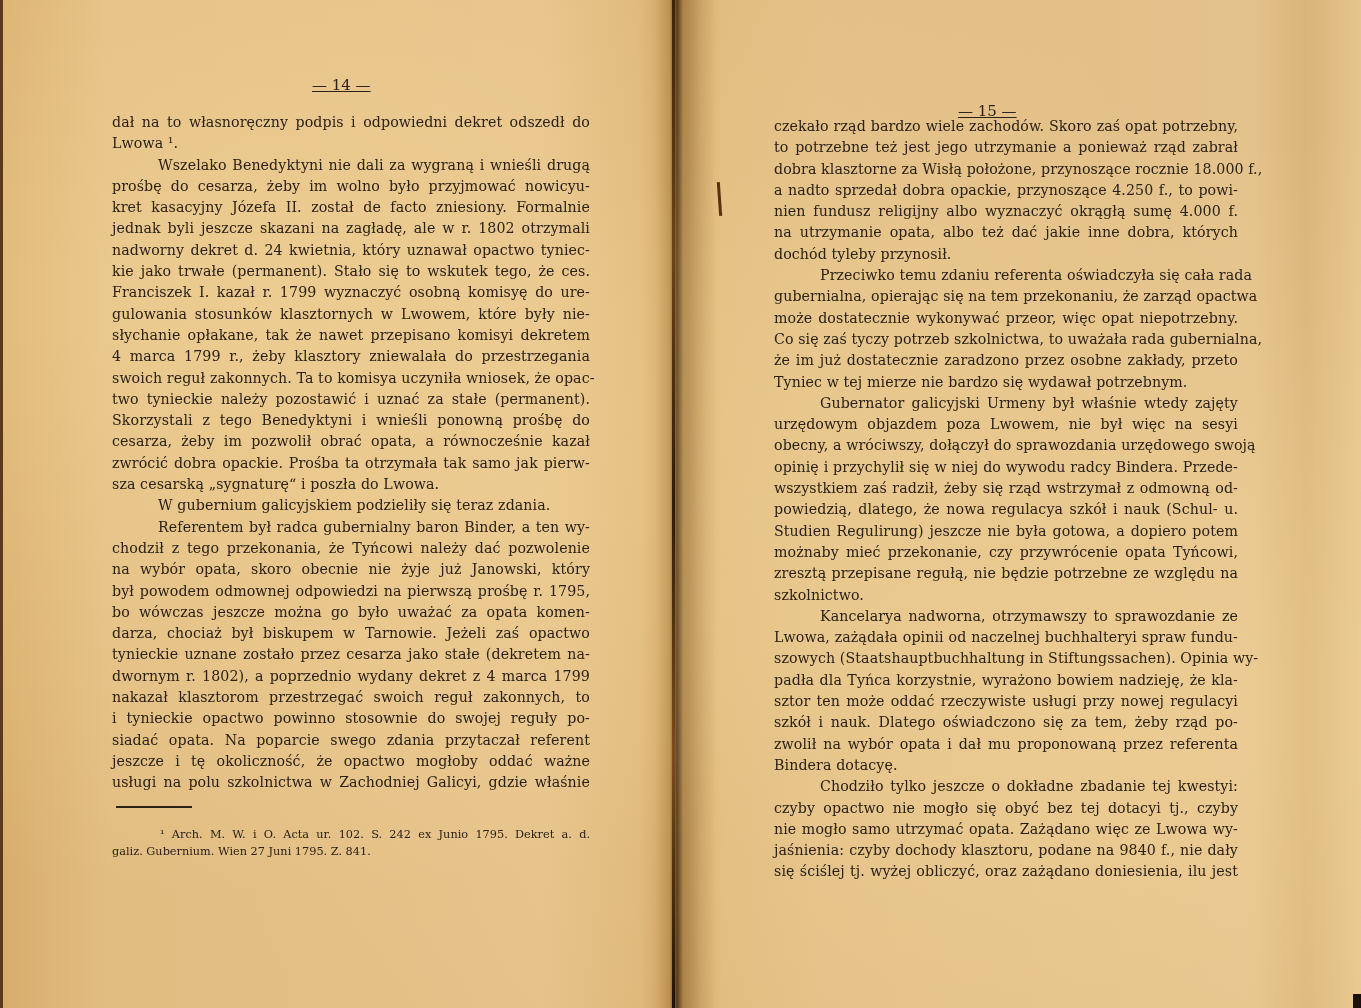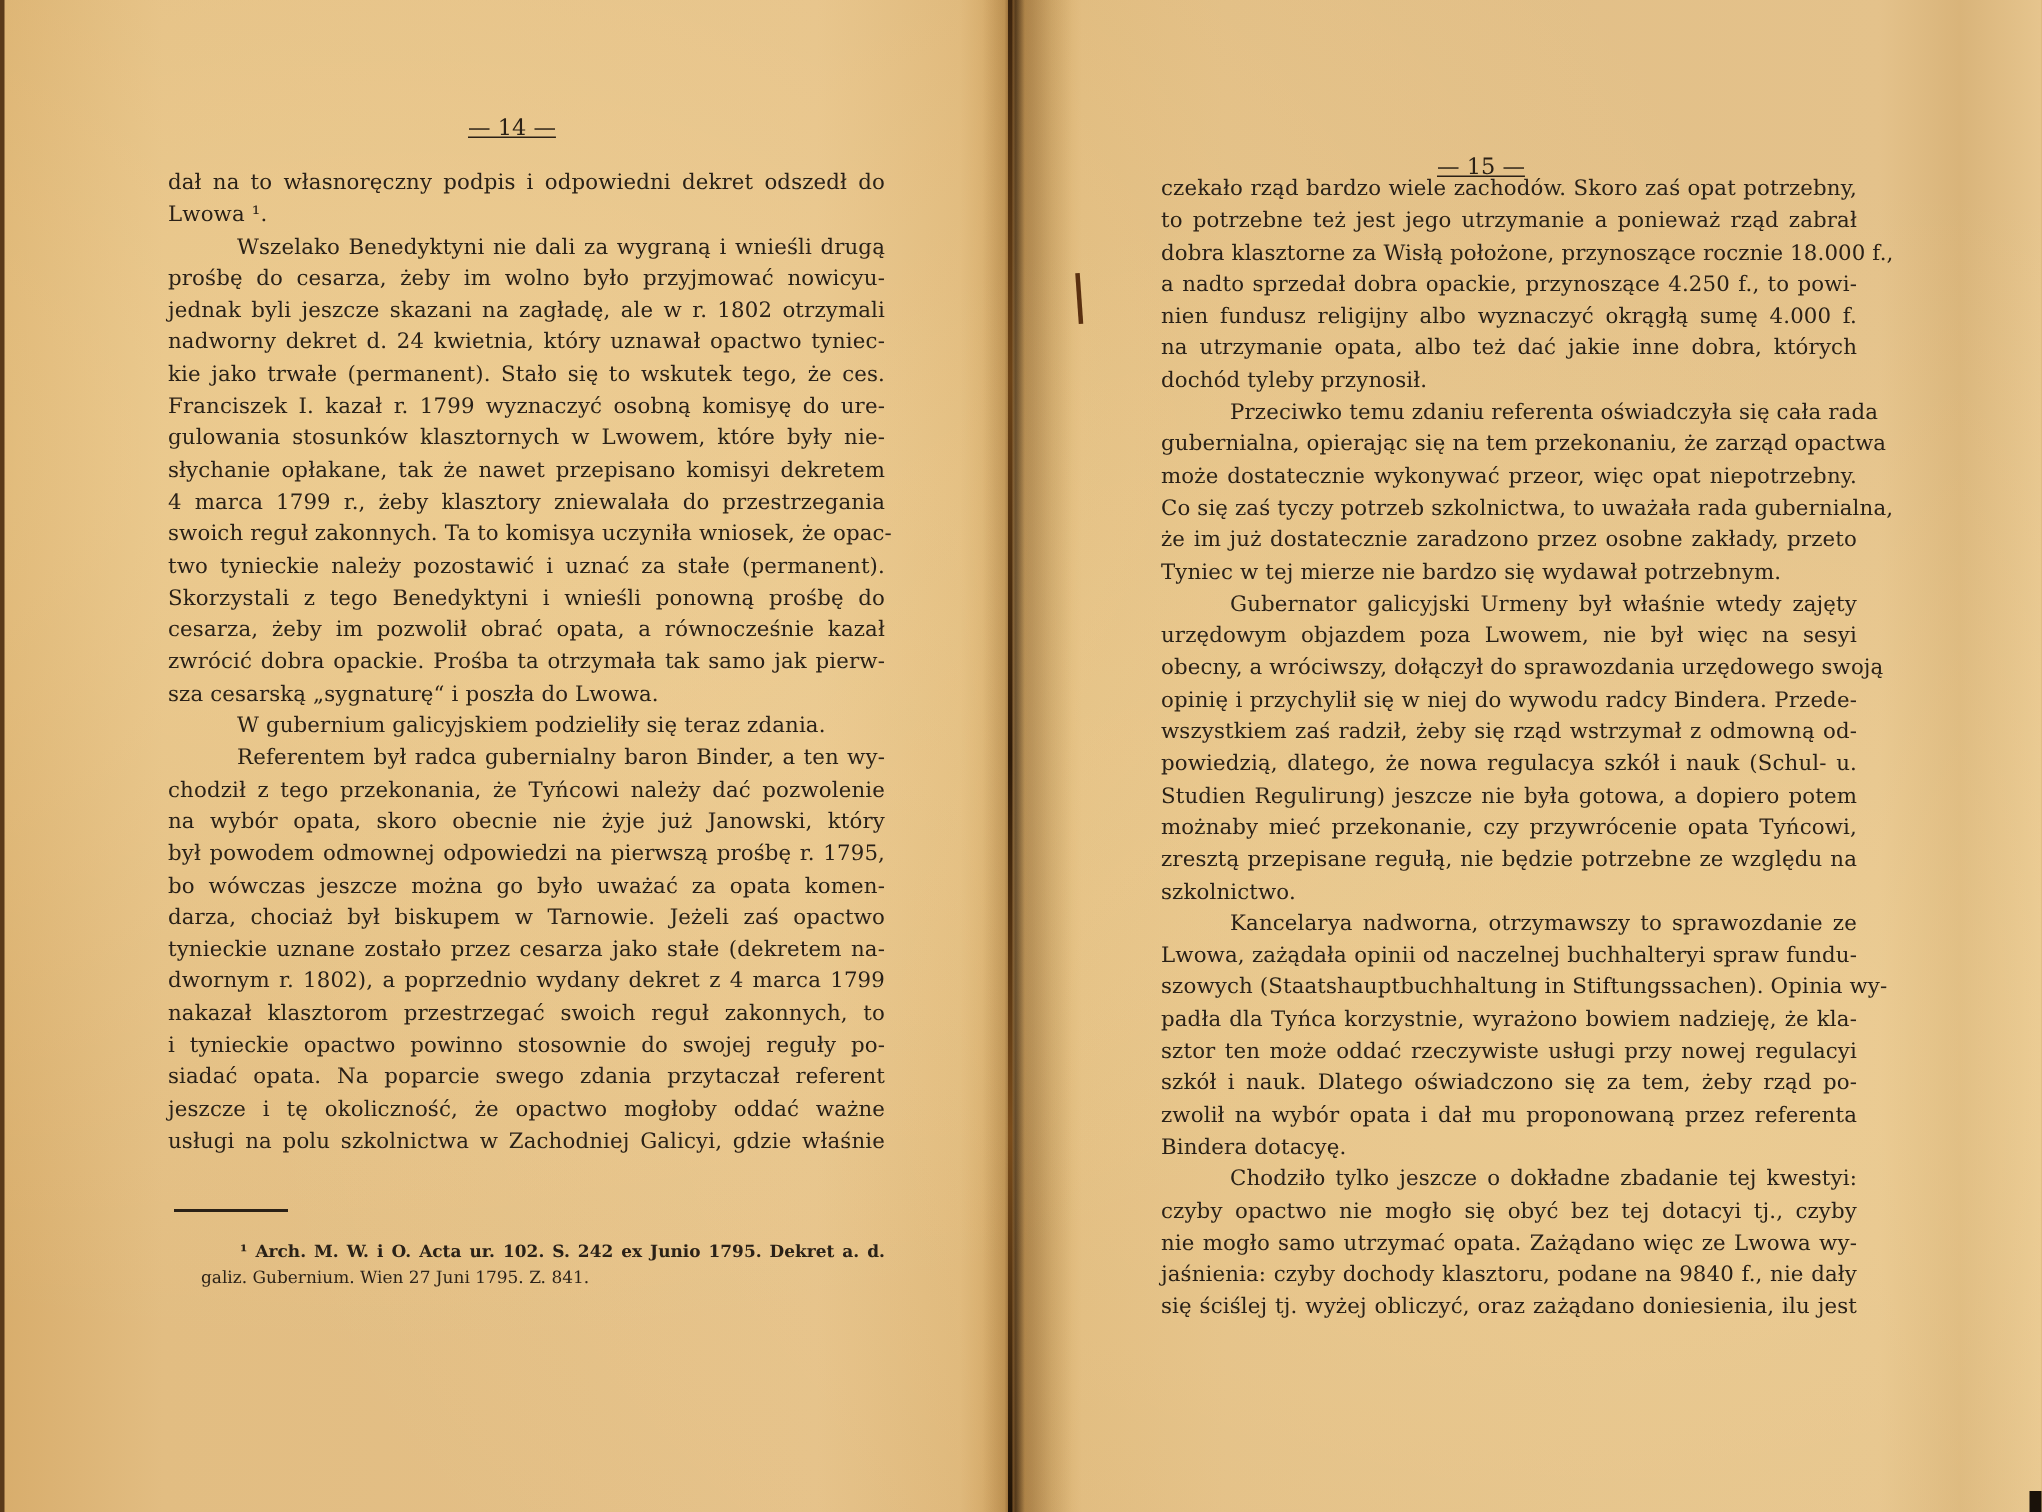--- a/index.html
+++ b/index.html
@@ -92,40 +92,41 @@
       width: 100%;
     }
     .fn-line {
       font-size: 11.3px;
       line-height: 17px;
       height: 17px;
       white-space: nowrap;
       text-align: justify;
       text-align-last: justify;
     }
-    .fn-line.first { padding-left: 48px; font-weight: bold; }
-    .fn-line.last { text-align-last: left; margin-left: 22px; }
+    .fn-line.first { padding-left: 48px; }
+    .fn-line.last { text-align-last: left; }
   </style>
 </head>
 <body>
 
 <div class="spread">
   <div class="edge-left"></div>
   <div class="gutter-shadow"></div>
   <div class="gutter-crease"></div>
   <div class="stray-mark"></div>
   <div class="edge-bottom-right"></div>
 
   <div class="page left">
     <div class="page-number">— 14 —</div>
     <div class="body-text">
       <div class="line">dał na to własnoręczny podpis i odpowiedni dekret odszedł do</div>
       <div class="line last">Lwowa ¹.</div>
       <div class="line indent">Wszelako Benedyktyni nie dali za wygraną i wnieśli drugą</div>
       <div class="line">prośbę do cesarza, żeby im wolno było przyjmować nowicyu-</div>
+      <div class="line">kret kasacyjny Józefa II. został de facto zniesiony. Formalnie</div>
       <div class="line">jednak byli jeszcze skazani na zagładę, ale w r. 1802 otrzymali</div>
       <div class="line">nadworny dekret d. 24 kwietnia, który uznawał opactwo tyniec-</div>
       <div class="line">kie jako trwałe (permanent). Stało się to wskutek tego, że ces.</div>
       <div class="line">Franciszek I. kazał r. 1799 wyznaczyć osobną komisyę do ure-</div>
       <div class="line">gulowania stosunków klasztornych w Lwowem, które były nie-</div>
       <div class="line">słychanie opłakane, tak że nawet przepisano komisyi dekretem</div>
       <div class="line">4 marca 1799 r., żeby klasztory zniewalała do przestrzegania</div>
       <div class="line">swoich reguł zakonnych. Ta to komisya uczyniła wniosek, że opac-</div>
       <div class="line">two tynieckie należy pozostawić i uznać za stałe (permanent).</div>
       <div class="line">Skorzystali z tego Benedyktyni i wnieśli ponowną prośbę do</div>

